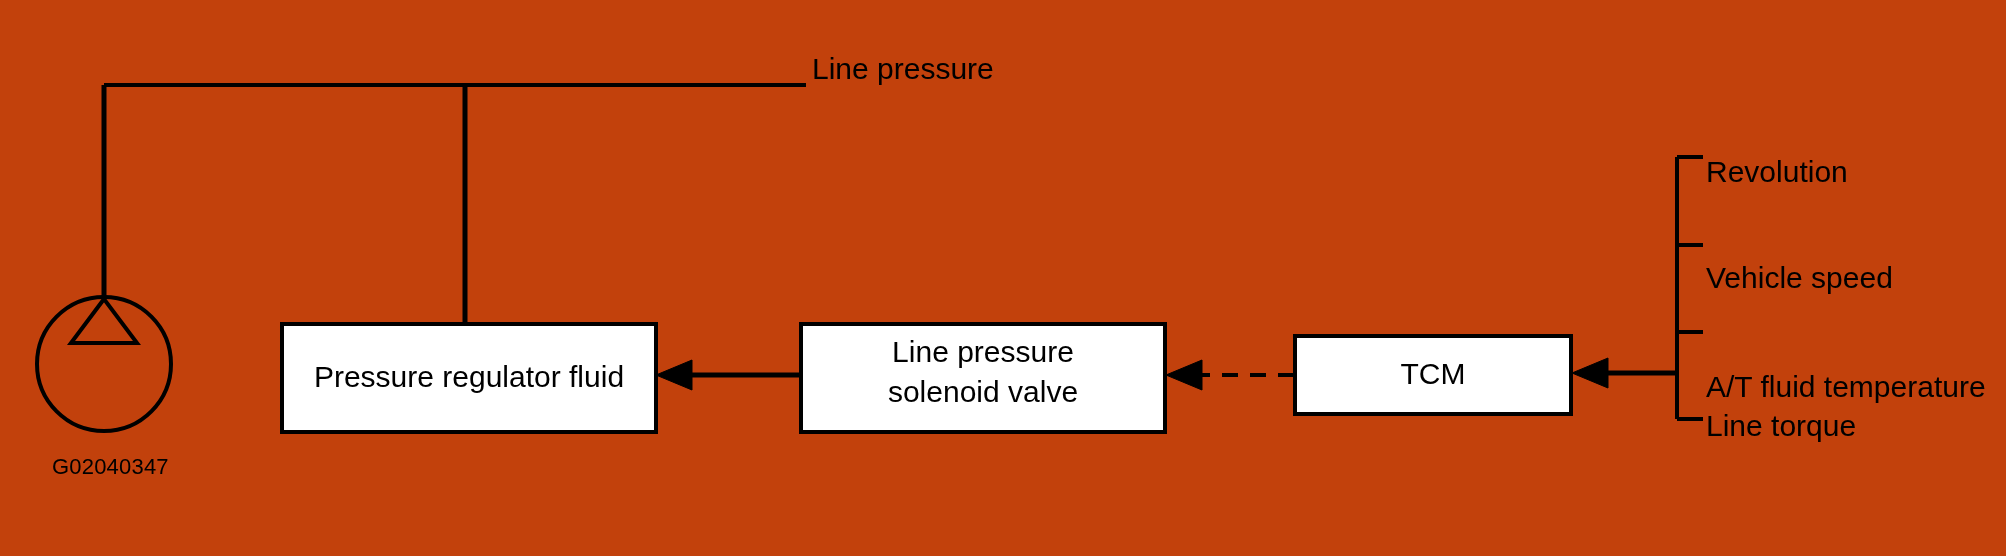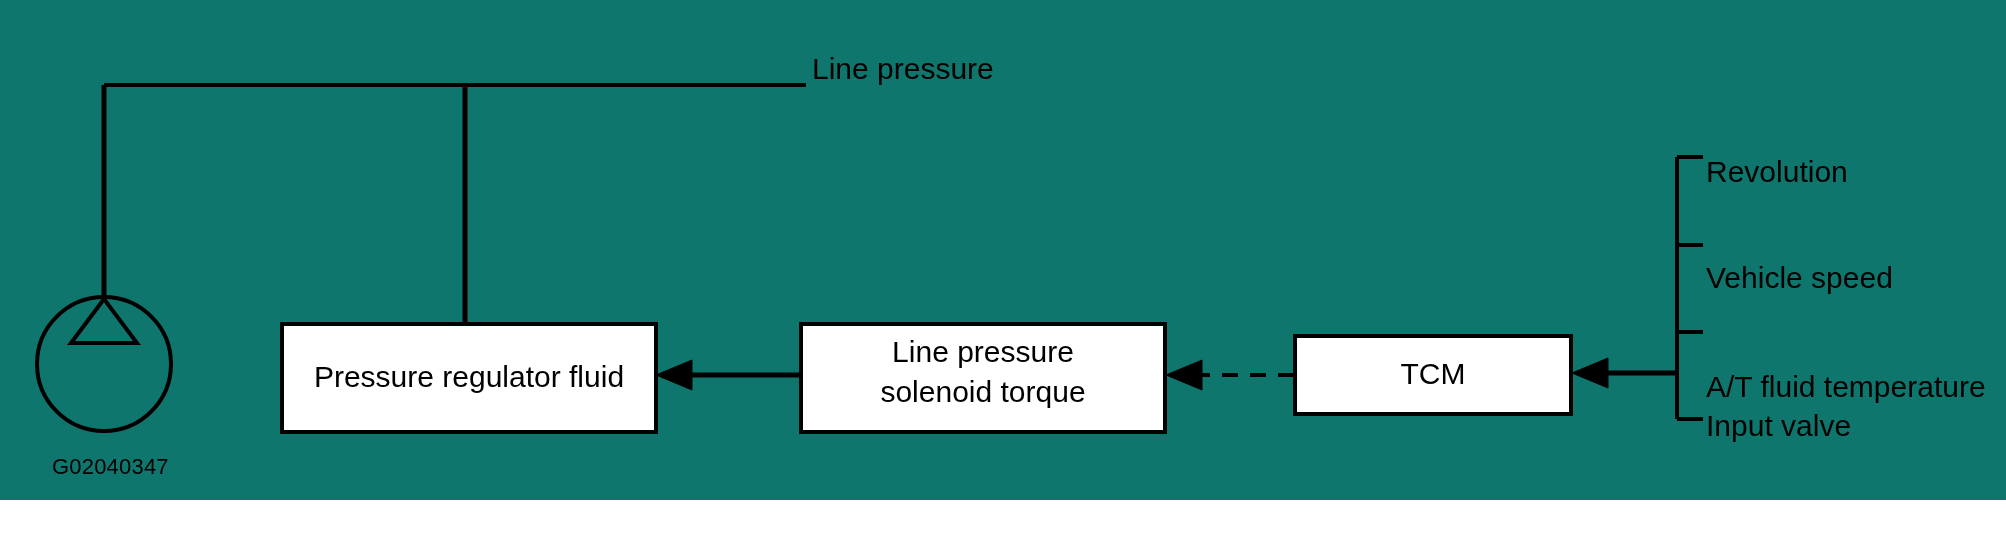--- a/index.html
+++ b/index.html
@@ -8,22 +8,22 @@
     padding: 0;
     background: #ffffff;
   }
   body {
     font-family: "Liberation Sans", sans-serif;
     color: #000000;
   }
   #diagram-root {
     position: relative;
     width: 2006px;
-    height: 500px;
-    background: #0f766e;
+    height: 556px;
+    background: #c2410c;
     overflow: hidden;
   }
   .svg-layer {
     position: absolute;
     left: 0;
     top: 0;
     width: 2006px;
     height: 556px;
   }
   .lbl {
@@ -115,24 +115,24 @@
     <path d="M 1677 157 H 1703" stroke="#000000" stroke-width="4" fill="none"></path>
     <path d="M 1677 245 H 1703" stroke="#000000" stroke-width="4" fill="none"></path>
     <path d="M 1677 332 H 1703" stroke="#000000" stroke-width="4" fill="none"></path>
     <path d="M 1677 419 H 1703" stroke="#000000" stroke-width="4" fill="none"></path>
   </svg>
 
   <div class="lbl lbl-line-pressure">Line pressure</div>
 
   <div class="box-label box-label-regulator">Pressure regulator fluid</div>
 
-  <div class="box-label box-label-solenoid"><span class="l1">Line pressure</span><span class="l2">solenoid torque</span></div>
+  <div class="box-label box-label-solenoid"><span class="l1">Line pressure</span><span class="l2">solenoid valve</span></div>
 
   <div class="box-label box-label-tcm">TCM</div>
 
   <div class="lbl lbl-input lbl-revolution">Revolution</div>
   <div class="lbl lbl-input lbl-vehicle-speed">Vehicle speed</div>
   <div class="lbl lbl-input lbl-at-fluid">A/T fluid temperature</div>
-  <div class="lbl lbl-input lbl-input-torque">Input valve</div>
+  <div class="lbl lbl-input lbl-input-torque">Line torque</div>
 
   <div class="lbl lbl-ref">G02040347</div>
 
 </div>
 
 </body></html>

